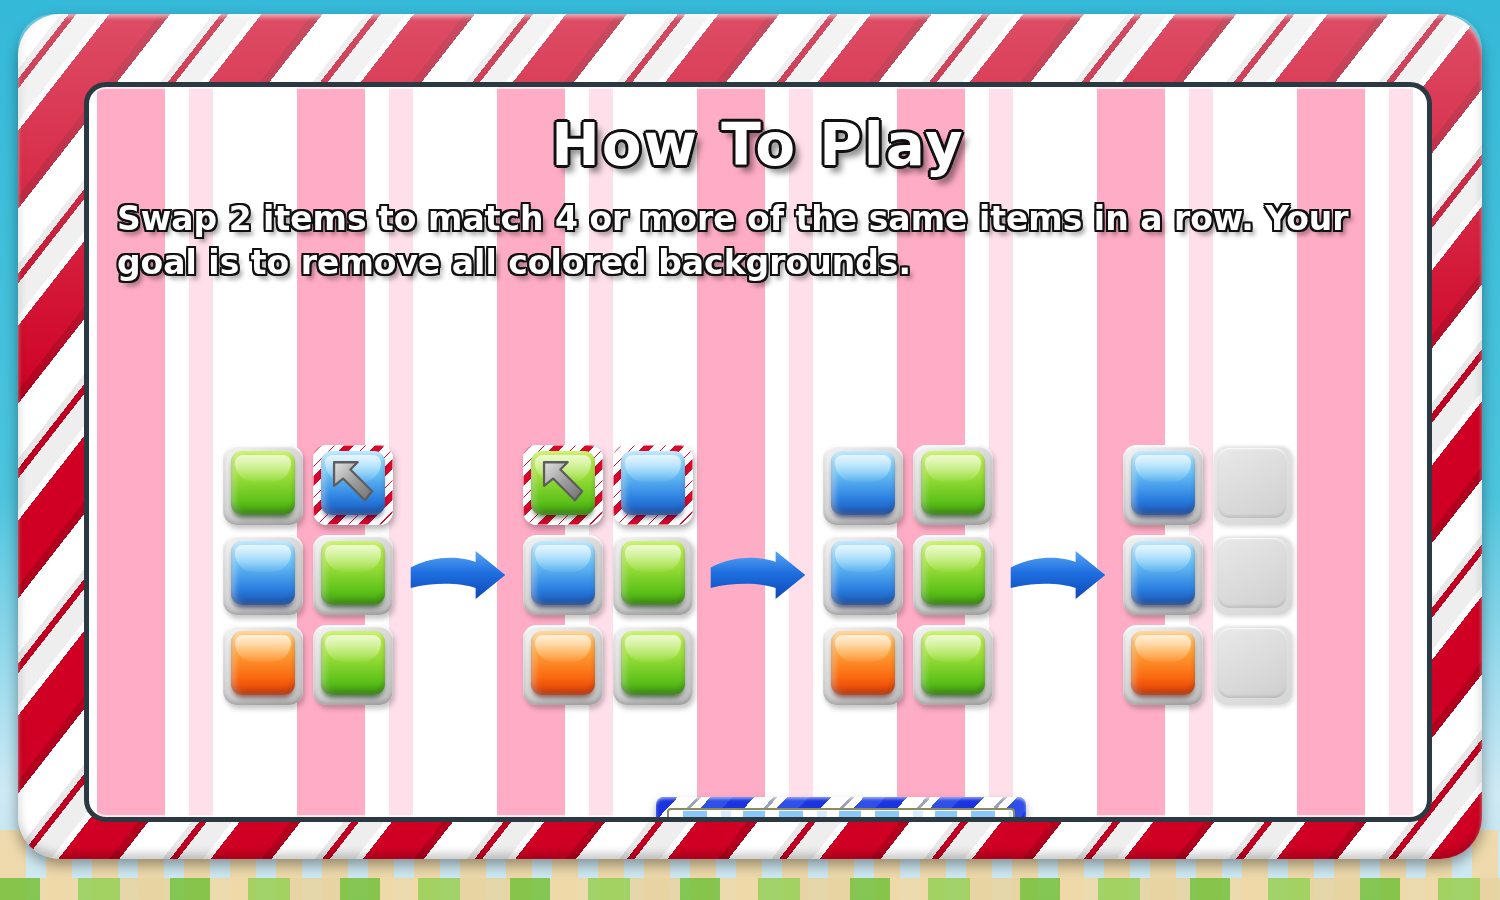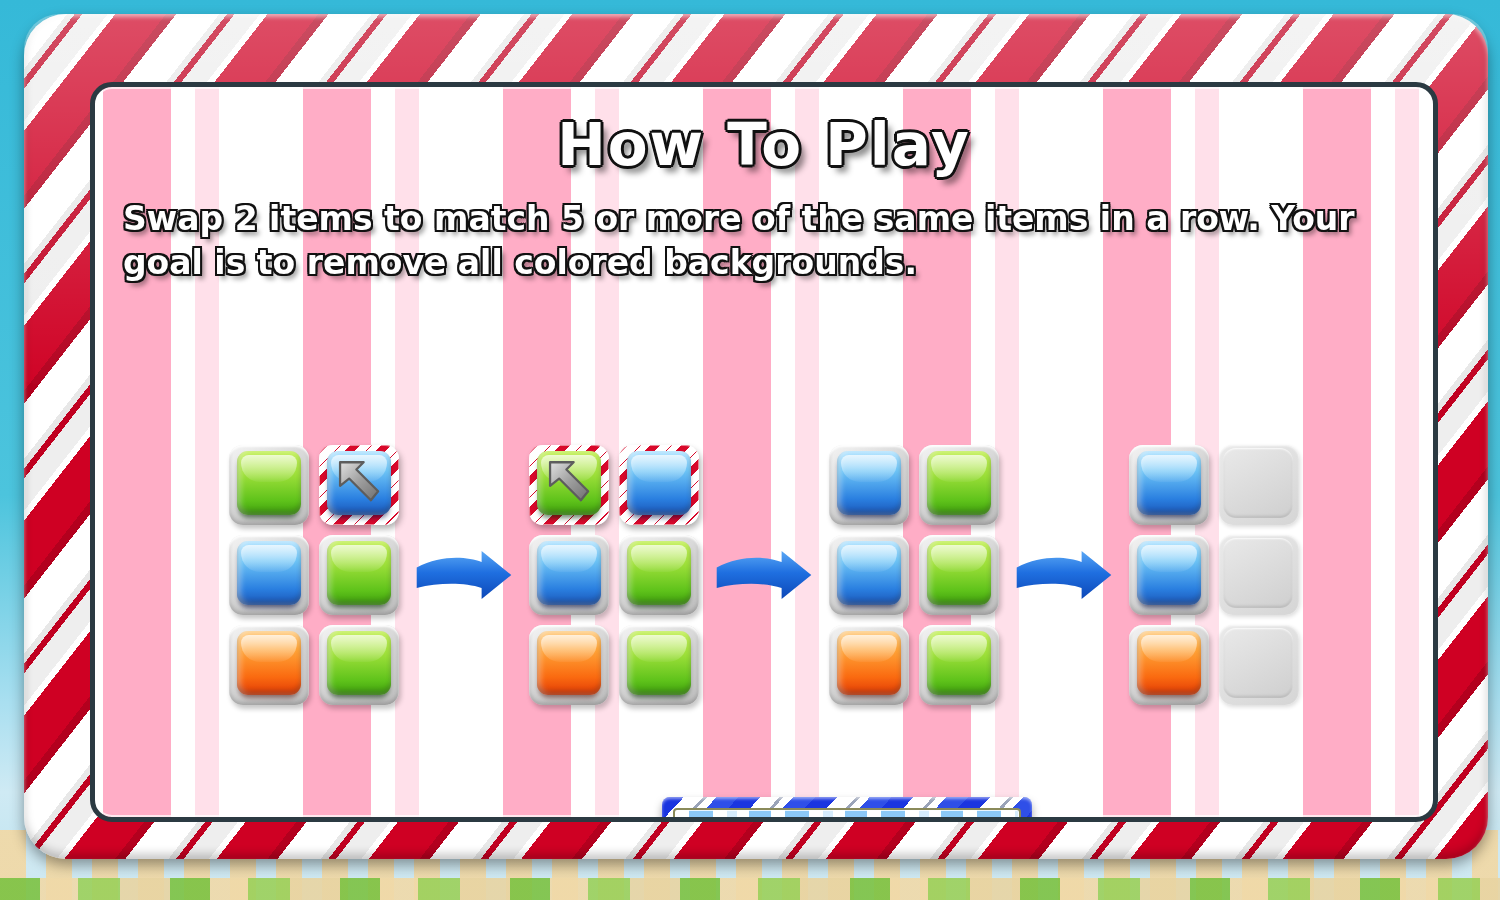--- a/index.html
+++ b/index.html
@@ -29,21 +29,21 @@
       repeating-linear-gradient(90deg,
         #7cc242 0px,#7cc242 40px,
         #f0d9a8 40px,#f0d9a8 78px,
         #9bd05a 78px,#9bd05a 120px,
         #e8d4a2 120px,#e8d4a2 170px);
     opacity:.9;
   }
 
   
   .frame{
-    position:absolute;left:24px;top:14px;width:1464px;height:845px;
+    position:absolute;left:18px;top:14px;width:1464px;height:845px;
     border-radius:42px;
     background:
       repeating-linear-gradient(128deg,
         #ffffff 0px, #ffffff 34px,
         #e8e8e8 34px, #e8e8e8 40px,
         #c00020 40px, #c00020 46px,
         #eeeeee 46px, #eeeeee 66px,
         #ffffff 66px, #ffffff 72px,
         #cf0023 72px, #cf0023 112px,
         #b3001e 112px, #b3001e 120px);
@@ -233,21 +233,21 @@
   <div class="bg-fence"></div>
   <div class="bg-grass"></div>
 
   <div class="frame">
     <div class="frame-gloss"></div>
 
     <div class="panel">
 
       <div class="title">How To Play</div>
 
-      <div class="desc">Swap 2 items to match 5 or more of the same items in a row. Your goal is to remove all colored backgrounds.</div>
+      <div class="desc">Swap 2 items to match 4 or more of the same items in a row. Your goal is to remove all colored backgrounds.</div>
 
       <div class="steps" id="steps-row">
           <div class="grid">
             <div class="cell">
               <div class="slot"></div>
               <div class="tile green"></div>
             </div>
             <div class="cell selected">
               <div class="slot"></div>
               <div class="tile blue"></div>

